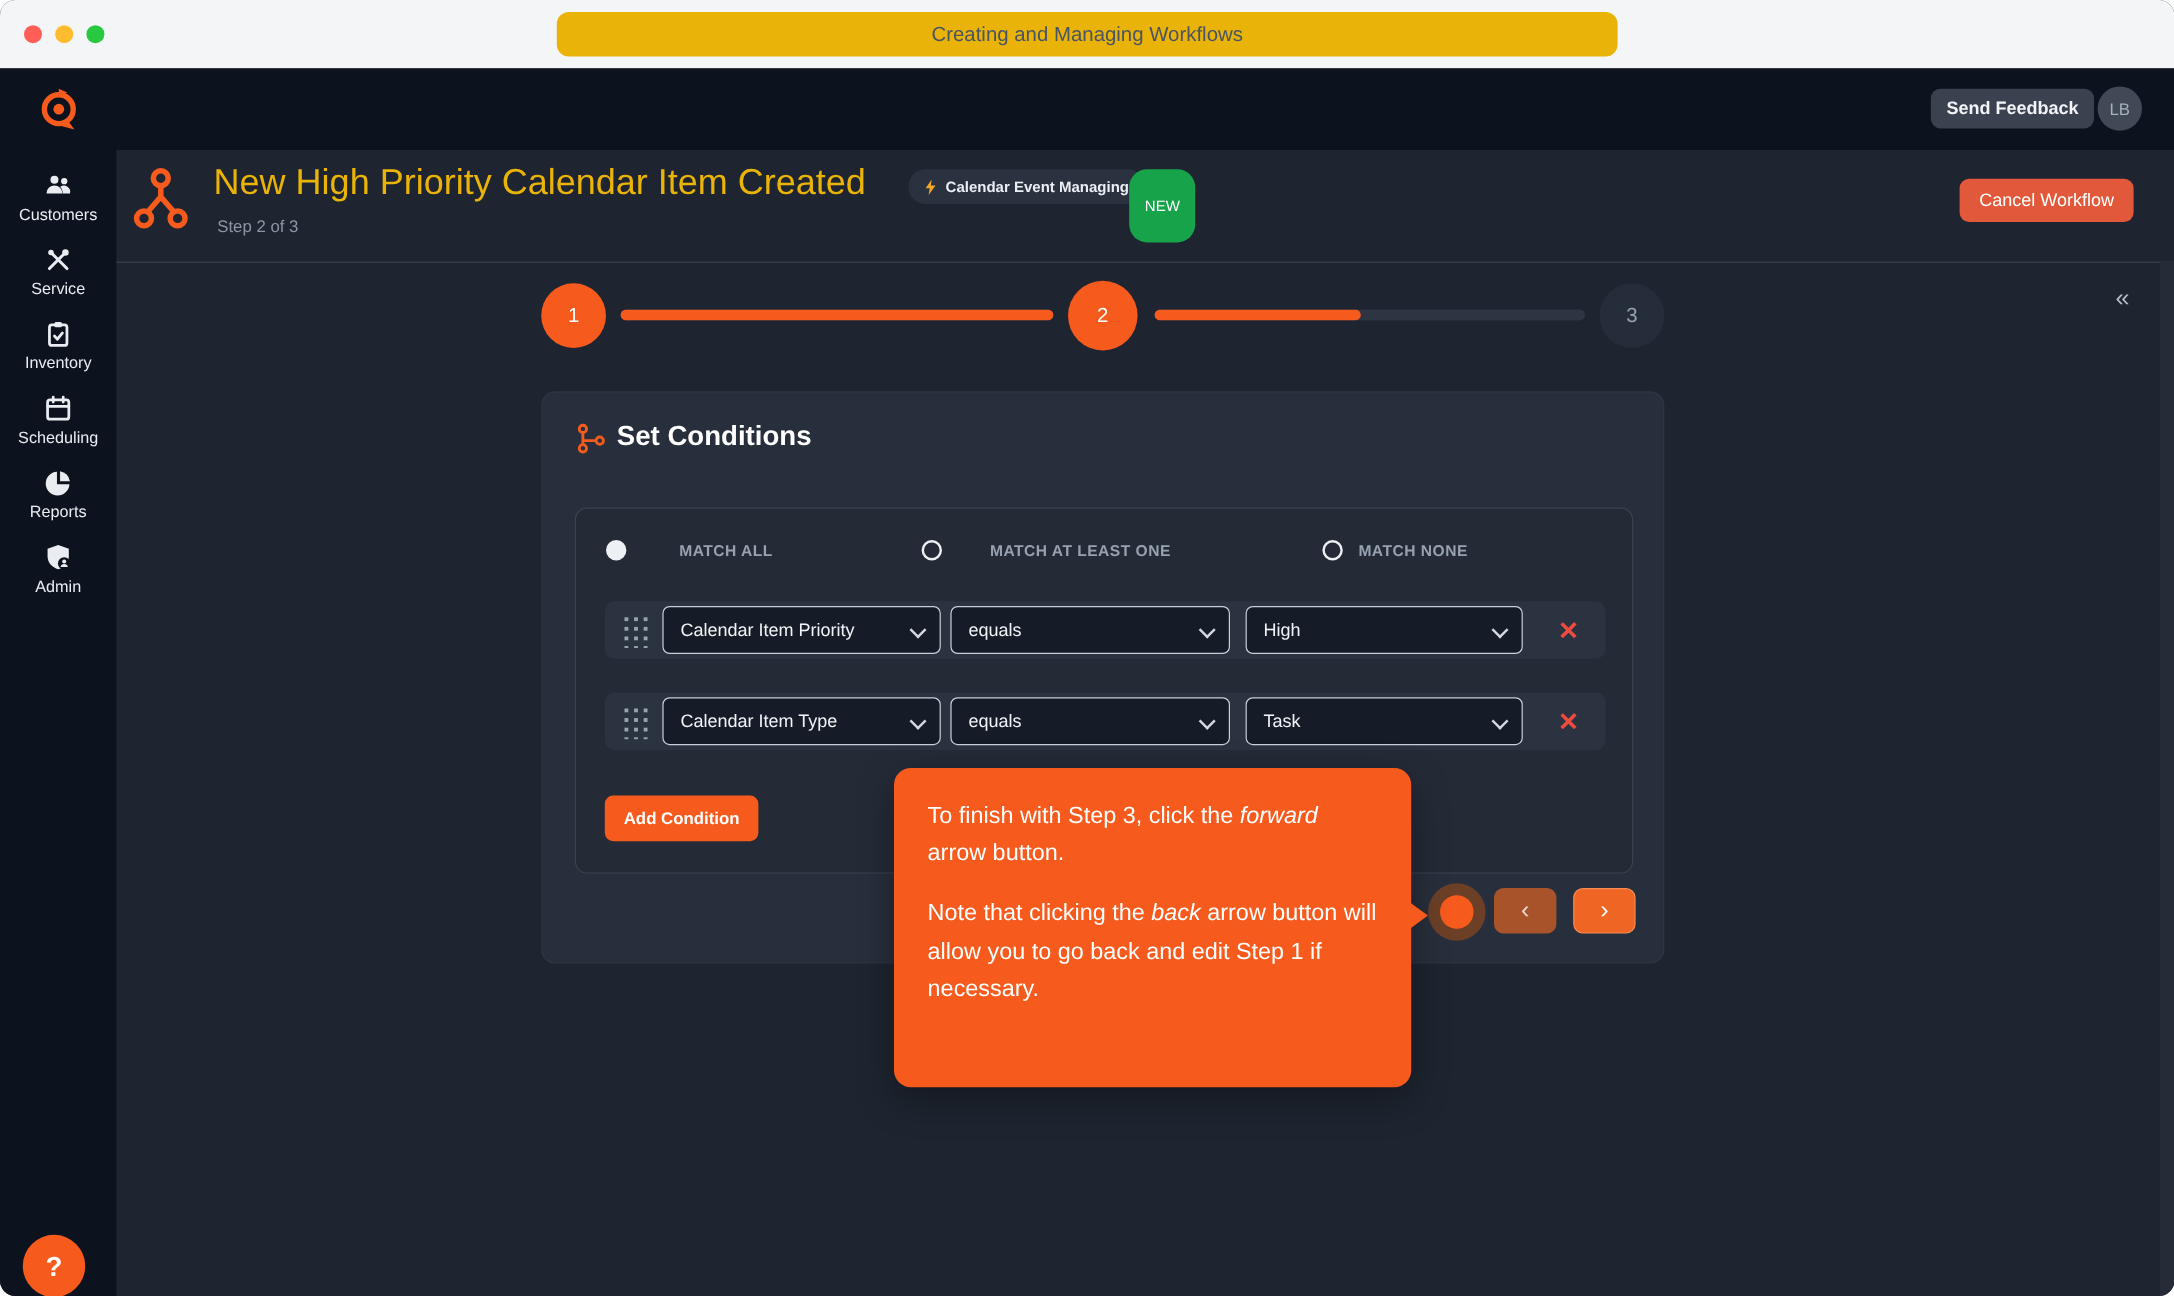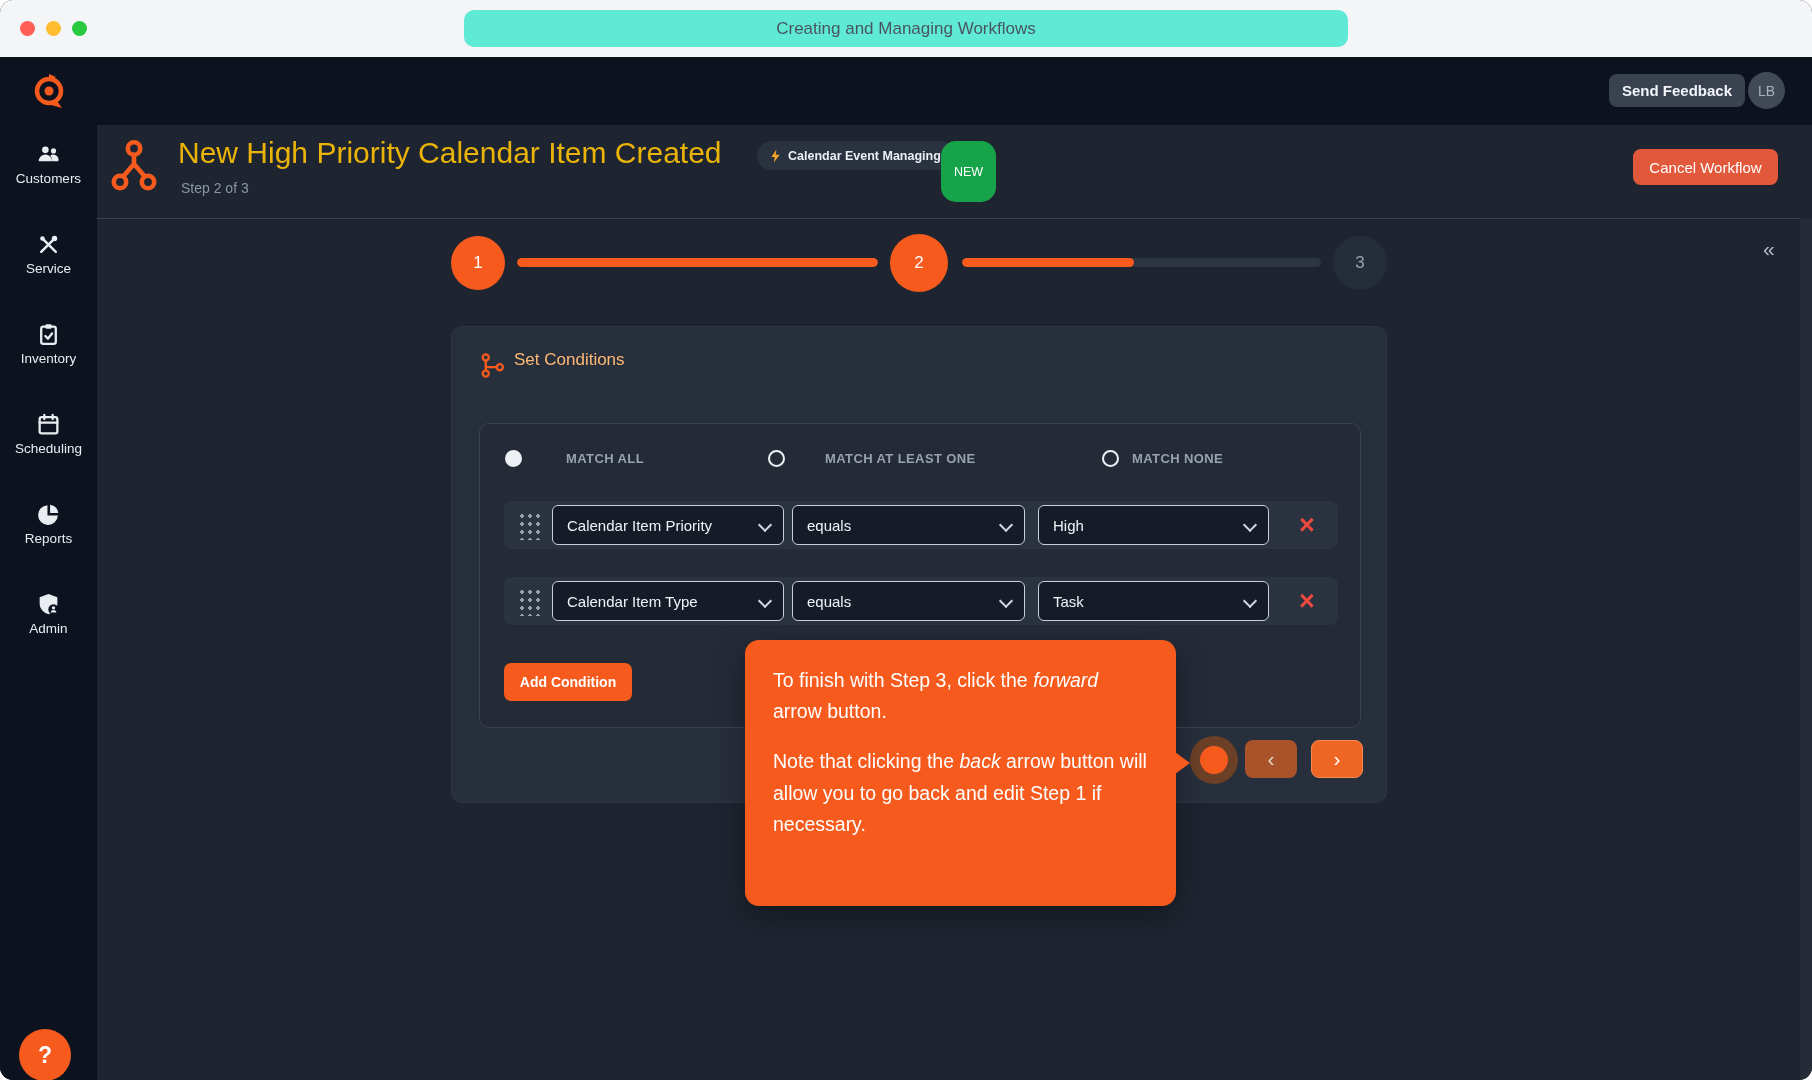--- a/index.html
+++ b/index.html
@@ -5,33 +5,33 @@
   html,body{margin:0;padding:0;background:#fff;font-family:"Liberation Sans",sans-serif;}
   .stage{position:relative;width:1812px;height:1080px;border-radius:13px;overflow:hidden;background:#1E2530;}
 
   
   .titlebar{position:absolute;left:0;top:0;width:1812px;height:57px;background:#F4F5F7;}
   .traffic{position:absolute;top:21px;width:15px;height:15px;border-radius:50%;}
   .t-close{left:20px;background:#FF5F57;}
   .t-min{left:46px;background:#FEBC2E;}
   .t-zoom{left:72px;background:#28C840;}
   .title-pill{position:absolute;left:50%;top:10px;transform:translateX(-50%);width:884px;height:37px;
-    background:#5eead4;border-radius:10px;color:#4A5564;font-size:17px;display:flex;align-items:center;justify-content:center;}
+    background:#eab308;border-radius:10px;color:#4A5564;font-size:17px;display:flex;align-items:center;justify-content:center;}
 
   
   .appbar{position:absolute;left:0;top:57px;width:1812px;height:68px;background:#0D131E;}
   .logo{position:absolute;left:29px;top:70px;width:40px;height:40px;}
   .send-feedback{position:absolute;left:1609px;top:74px;height:33px;padding:0 13px;background:#3A4250;border-radius:8px;
     color:#F2F4F8;font-size:15px;font-weight:700;display:flex;align-items:center;cursor:pointer;}
   .avatar{position:absolute;left:1748px;top:72px;width:37px;height:37px;border-radius:50%;background:#414957;
     color:#A7B0BE;font-size:14px;display:flex;align-items:center;justify-content:center;cursor:pointer;}
 
   
   .sidebar{position:absolute;left:0;top:125px;width:97px;height:955px;background:#0D131E;}
-  .nav{position:absolute;left:0;top:8px;width:97px;display:flex;flex-direction:column;gap:28px;}
+  .nav{position:absolute;left:0;top:8px;width:97px;display:flex;flex-direction:column;}
   .nav-item{height:62px;display:flex;flex-direction:column;align-items:center;justify-content:center;gap:4px;cursor:pointer;color:#E9EDF2;}
   .nav-item .lbl{font-size:13.5px;}
   .help-fab{position:absolute;left:19px;top:904px;width:52px;height:52px;border-radius:50%;background:#F65A1D;
     color:#fff;font-size:23px;font-weight:700;display:flex;align-items:center;justify-content:center;cursor:pointer;}
 
   
   .wf-icon{position:absolute;left:111px;top:139px;}
   .page-title{position:absolute;left:178px;top:136px;font-size:30px;color:#eab308;}
   .page-sub{position:absolute;left:181px;top:180px;font-size:14px;color:#8B95A4;}
   .event-badge{position:absolute;left:757px;top:141px;height:29px;padding:0 13px;background:#2B323F;border-radius:15px;
@@ -50,21 +50,21 @@
   .sc-3{left:1333px;top:236px;width:54px;height:54px;background:#262D3A;color:#98A1B0;}
   .step-bar{position:absolute;top:258px;height:9px;border-radius:5px;background:#2D3442;overflow:hidden;}
   .sb-1{left:517px;width:361px;}
   .sb-2{left:962px;width:359px;}
   .step-fill{height:100%;background:#F65A1D;border-radius:5px;}
   .collapse{position:absolute;left:1763px;top:237px;font-size:21px;color:#B6BDC8;cursor:pointer;}
 
   
   .card{position:absolute;left:451px;top:326px;width:936px;height:477px;background:#282F3C;border-radius:12px;
     border:1px solid rgba(255,255,255,0.04);box-sizing:border-box;}
-  .card-title{position:absolute;left:62px;top:23px;font-size:17px;font-weight:400;color:#fdba74;}
+  .card-title{position:absolute;left:62px;top:23px;font-size:23px;font-weight:700;color:#ffffff;}
   .branch-icon{position:absolute;left:27px;top:25px;}
   .panel{position:absolute;left:27px;top:96px;width:882px;height:305px;background:#242B37;
     border:1px solid #3A4250;border-radius:10px;box-sizing:border-box;}
 
   .match-option{position:absolute;top:26px;display:flex;align-items:center;gap:13px;cursor:pointer;}
   .mo-0{left:25px;gap:44px;}.mo-1{left:288px;gap:40px;}.mo-2{left:622px;}
   .radio{width:17px;height:17px;border-radius:50%;border:2px solid #EDF0F5;box-sizing:border-box;}
   .match-option.selected .radio{background:#EDF0F5;}
   .match-label{font-size:13px;font-weight:600;letter-spacing:.4px;color:#97A1B0;}
 

